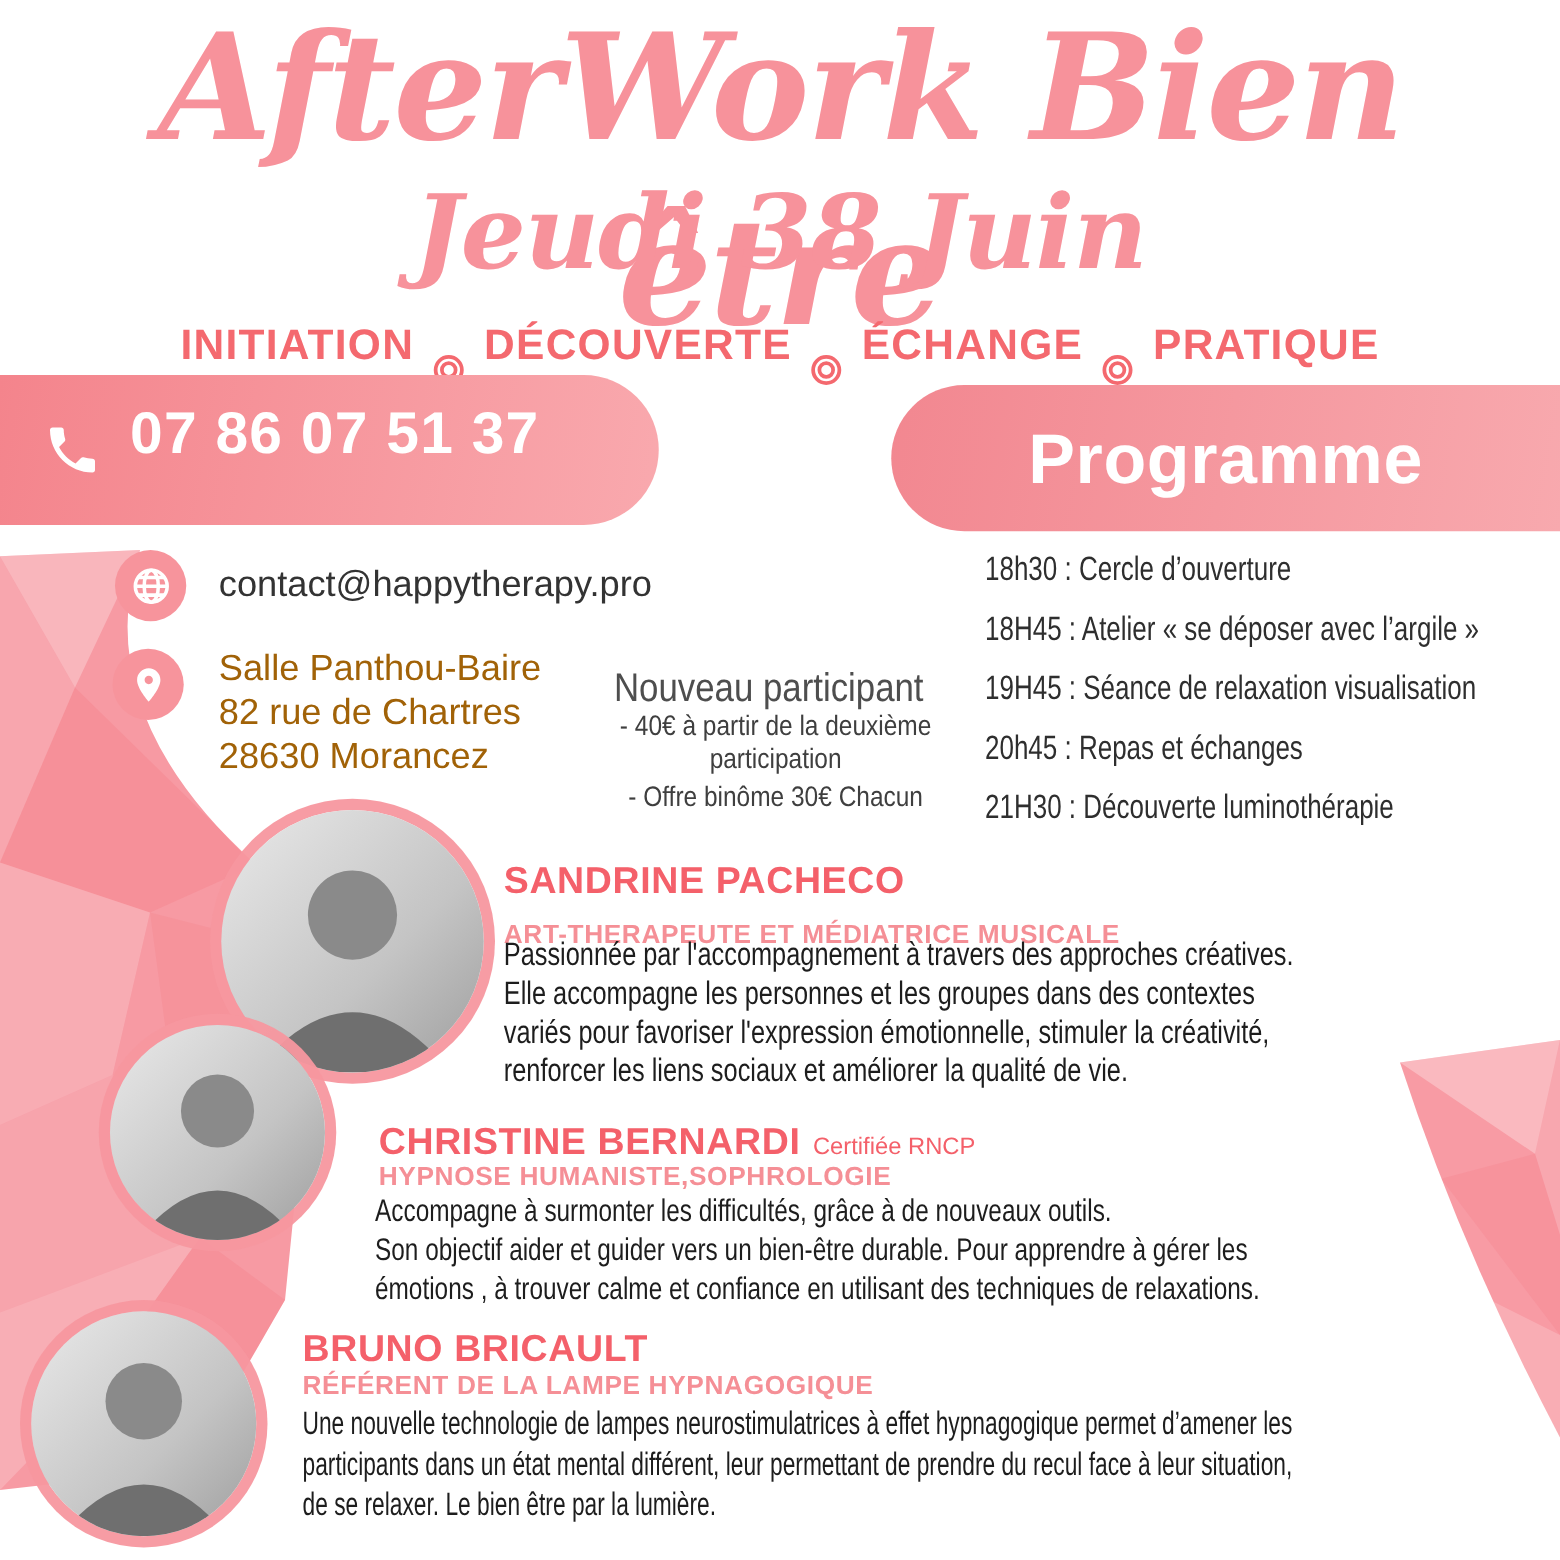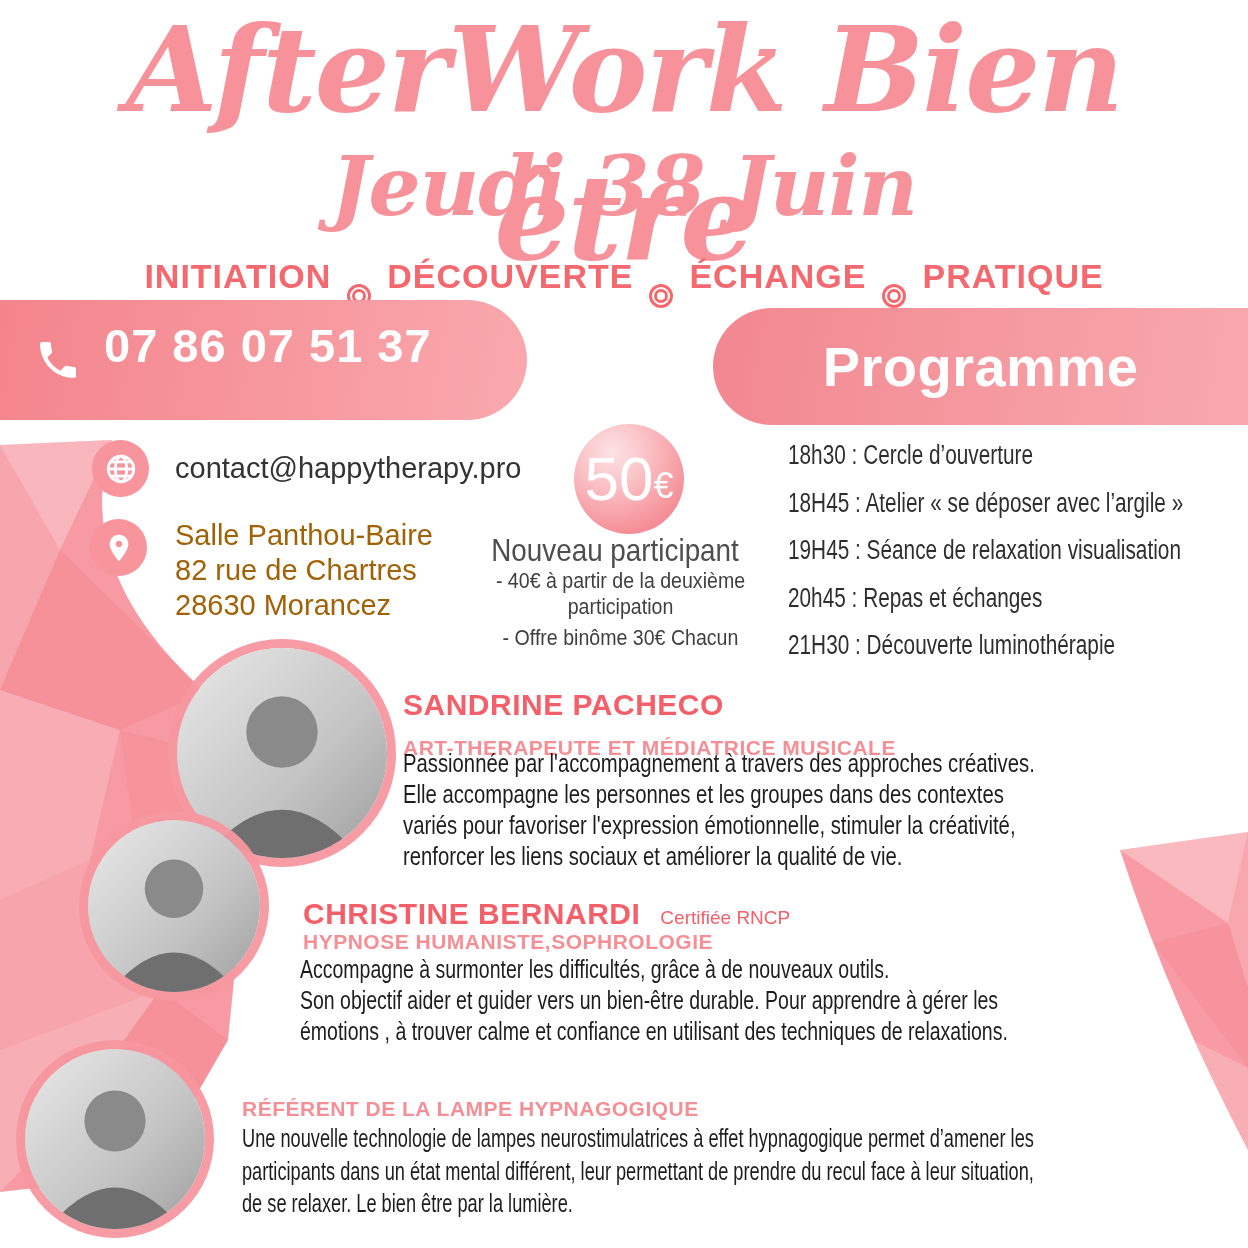--- a/index.html
+++ b/index.html
@@ -71,21 +71,21 @@
   
   .photo{position:absolute;border-radius:50%;overflow:hidden;
          background:linear-gradient(135deg,#e9e9e9 0%,#c4c4c4 60%,#9e9e9e 100%);
          box-shadow:0 0 0 9px rgba(247,151,159,.95);}
   .photo svg{width:100%;height:100%;display:block;}
   .photo-s1{left:177px;top:648px;width:210px;height:210px;}
   .photo-s2{left:88px;top:820px;width:172px;height:172px;}
   .photo-s3{left:25px;top:1049px;width:180px;height:180px;}
 
   .pname{position:absolute;font-size:30px;font-weight:700;color:#f4606a;letter-spacing:.5px;white-space:nowrap;}
-  .pcred{font-size:19px;font-weight:400;margin-left:20px;letter-spacing:0;}
+  .pcred{font-size:19px;font-weight:400;margin-left:10px;letter-spacing:0;}
   .prole{position:absolute;font-size:21px;font-weight:700;color:#f58f96;letter-spacing:.5px;white-space:nowrap;}
   .bio{position:absolute;color:#1d1d1d;white-space:pre-line;transform-origin:left top;}
 
   .name-s1{left:403px;top:688px;}  .role-s1{left:403px;top:722px;margin-top:14px;}
   .bio-s1{left:403px;top:748px;width:1000px;font-size:26px;line-height:31px;transform:scaleX(.78);}
 
   .name-s2{left:303px;top:897px;}  .role-s2{left:303px;top:930px;}
   .bio-s2{left:300px;top:954px;width:1100px;font-size:25px;line-height:31px;transform:scaleX(.78);}
 
   .name-s3{left:242px;top:1063px;} .role-s3{left:242px;top:1097px;}
@@ -150,24 +150,20 @@
 
   <div class="ico-circle ico-pin">
     <svg width="32" height="32" viewBox="0 0 24 24">
       <path fill="#ffffff" d="M12 2C8.13 2 5 5.13 5 9c0 5.25 7 13 7 13s7-7.75 7-13c0-3.87-3.13-7-7-7zm0 9.5c-1.38 0-2.5-1.12-2.5-2.5s1.12-2.5 2.5-2.5 2.5 1.12 2.5 2.5-1.12 2.5-2.5 2.5z"></path>
     </svg>
   </div>
   <div class="address">Salle Panthou-Baire
 82 rue de Chartres
 28630 Morancez</div>
 
-  <div class="badge">
-    <span class="val">50</span>
-      <span class="cur">€</span>
-  </div>
   <div class="nouveau">Nouveau participant</div>
   <div class="price-lines">
     <div>- 40€ à partir de la deuxième participation</div>
     <div>- Offre binôme 30€ Chacun</div>
   </div>
 
   <div class="prog-list">
     <div class="prog-item">18h30 : Cercle d’ouverture</div>
     <div class="prog-item">18H45 : Atelier « se déposer avec l’argile »</div>
     <div class="prog-item">19H45 : Séance de relaxation visualisation</div>
@@ -203,18 +199,21 @@
   <div class="bio bio-s2">Accompagne à surmonter les difficultés, grâce à de nouveaux outils.
 Son objectif aider et guider vers un bien-être durable. Pour apprendre à gérer les
 émotions , à trouver calme et confiance en utilisant des techniques de relaxations.</div>
 
   <div class="photo photo-s3">
     <svg viewBox="0 0 100 100">
       <circle cx="50" cy="40" r="17" fill="#8a8a8a"></circle>
       <path d="M16 96 Q50 58 84 96 L84 100 16 100 Z" fill="#6f6f6f"></path>
     </svg>
   </div>
+  <div class="pname name-s3">
+    <span>BRUNO BRICAULT</span><span class="pcred"></span>
+  </div>
   <div class="prole role-s3">RÉFÉRENT DE LA LAMPE HYPNAGOGIQUE</div>
   <div class="bio bio-s3">Une nouvelle technologie de lampes neurostimulatrices à effet hypnagogique permet d’amener les
 participants dans un état mental différent, leur permettant de prendre du recul face à leur situation,
 de se relaxer. Le bien être par la lumière.</div>
 
 </div>
 
 </body></html>

